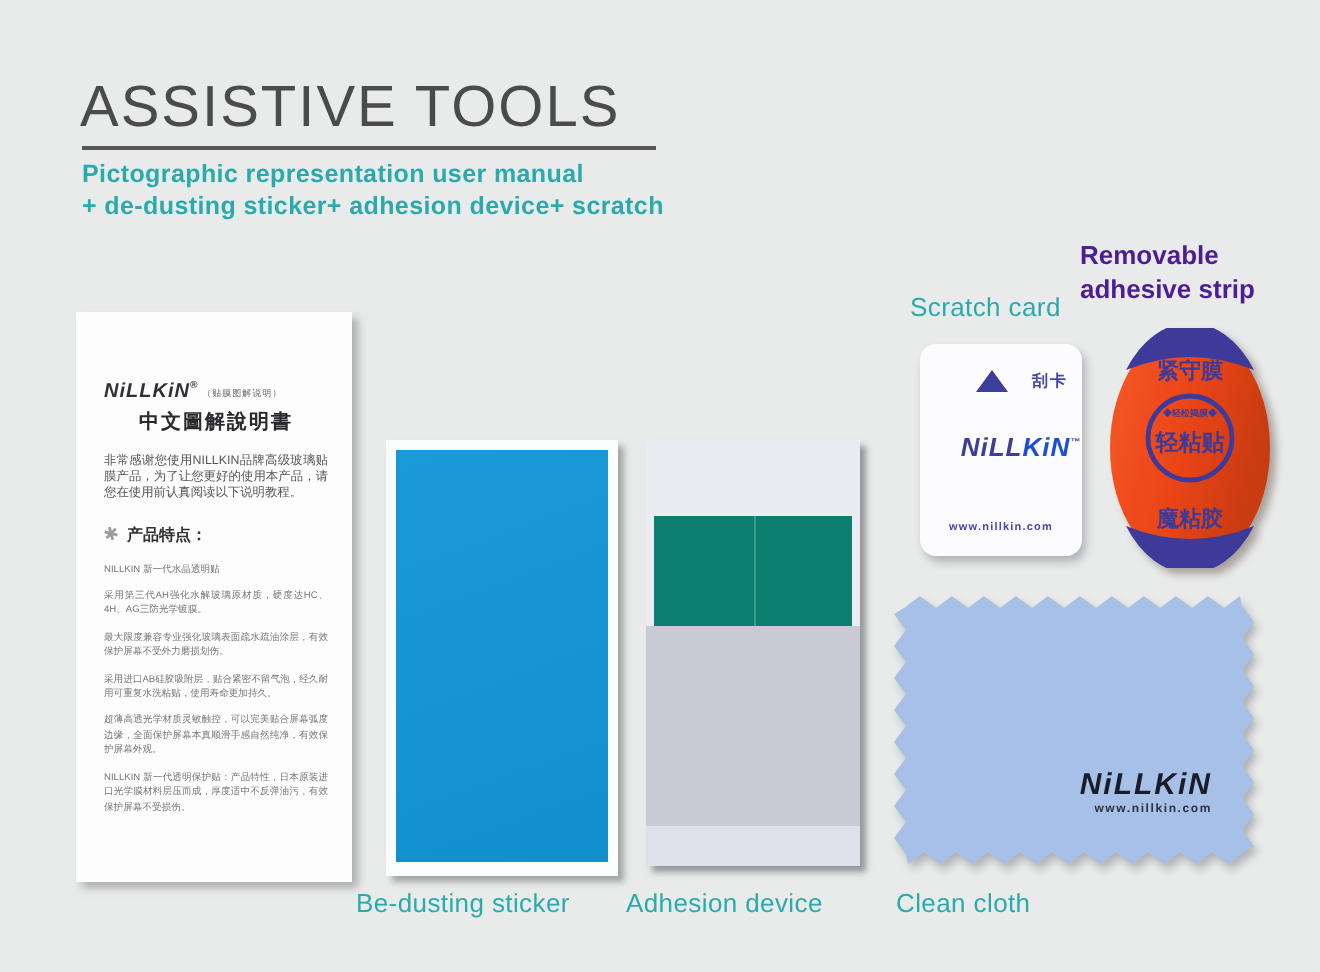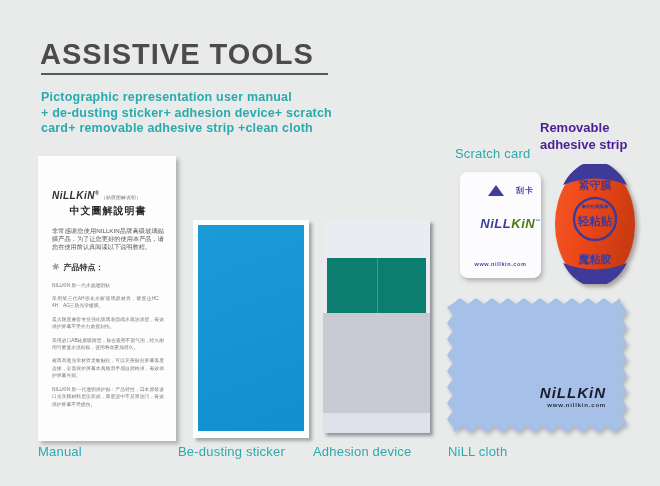--- a/index.html
+++ b/index.html
@@ -1,25 +1,25 @@
 <!DOCTYPE html>
 <html><head>
 <meta charset="utf-8">
 <style>
   * { margin:0; padding:0; box-sizing:border-box; }
   html,body { background:#d8dad9; }
   body { font-family:"Liberation Sans", sans-serif; }
   .stage { position:relative; width:660px; height:486px; background:#e9ebea; overflow:hidden; }
 
   
-  .page-title { position:absolute; left:40px; top:38px; font-size:29px; font-weight:700;
+  .page-title { position:absolute; left:40px; top:38px; font-size:29px; font-weight:400;
                 letter-spacing:1px; color:#4b4b4d; }
   .title-underline { position:absolute; left:41px; top:73px; width:287px; height:2px; background:#58585b; }
   .subtitle { position:absolute; left:41px; top:80px; font-size:12.5px; font-weight:700;
-              line-height:15.5px; color:#2baaad; letter-spacing:.2px;margin-top:10px; }
+              line-height:15.5px; color:#2baaad; letter-spacing:.2px; }
 
   
   .item-label { position:absolute; color:#2baaad; font-size:13px; font-weight:400;
                 text-align:left; letter-spacing:.2px; }
 
   
   .manual { position:absolute; left:38px; top:156px; width:138px; height:285px;
             background:#fdfdfe; box-shadow:3px 3px 4px rgba(125,128,127,.55);
             padding:34px 12px 0 14px; }
   .m-logo { font-size:10px; font-weight:700; font-style:italic; color:#2f2f36; letter-spacing:.5px; white-space:nowrap; }
@@ -56,21 +56,21 @@
                   background:#fcfcfe; border-radius:8px;
                   box-shadow:2px 3px 4px rgba(110,112,122,.45);padding-left:12px; }
   .sc-triangle { position:absolute; left:28px; top:13px; width:0; height:0;
                  border-left:8px solid transparent; border-right:8px solid transparent;
                  border-bottom:11px solid #3c3e99; }
   .sc-corner { position:absolute; right:7px; top:13px; font-size:8px; font-weight:700;
                color:#4547a5; letter-spacing:1px; }
   .sc-logo { position:absolute; left:0; right:0; top:44px; text-align:center;
              font-size:13px; font-weight:700; font-style:italic; letter-spacing:.5px; white-space:nowrap; }
   .sc-logo .lg-a { color:#3c3e99;margin-left:20px; }
-  .sc-logo .lg-b { color:#4d7c0f;text-align:right; }
+  .sc-logo .lg-b { color:#1d4ed8;text-align:right; }
   .sc-logo sup { font-size:5px; color:#3c3e99; }
   .sc-url { position:absolute; left:0; right:0; bottom:11px; text-align:center;
             font-size:5.5px; font-weight:700; color:#4547a5; letter-spacing:.6px; }
 
   
   .strip-label { position:absolute; left:540px; top:119px; font-size:13px; font-weight:700;
                  color:#4c1d95; line-height:17px; text-align:left; }
   .strip-oval { position:absolute; left:554px; top:164px; width:82px; height:120px;
                 filter:drop-shadow(3px 3px 2px rgba(70,45,35,.4)); }
 
@@ -85,36 +85,34 @@
 </head>
 <body>
 
 <div class="stage">
 
   <div class="page-title">ASSISTIVE TOOLS</div>
   <div class="title-underline"></div>
   <div class="subtitle">
     <div>Pictographic representation user manual</div>
     <div>+ de-dusting sticker+ adhesion device+ scratch</div>
-    <div>card+ removable adhesive strip +clean cloth</div>
   </div>
 
   <div class="manual">
     <div class="m-logo"><span>NiLLKiN</span><sup>®</sup><span class="m-logo-suffix">（贴膜图解说明）</span></div>
     <div class="m-doc-title">中文圖解說明書</div>
     <div class="m-intro">非常感谢您使用NILLKIN品牌高级玻璃贴膜产品，为了让您更好的使用本产品，请您在使用前认真阅读以下说明教程。</div>
     <div class="m-section"><span class="flower">✱</span><span>产品特点：</span></div>
     <div class="m-para first">NILLKIN 新一代水晶透明贴</div>
     <div class="m-para">采用第三代AH强化水解玻璃原材质，硬度达HC、4H、AG三防光学镀膜。</div>
     <div class="m-para">最大限度兼容专业强化玻璃表面疏水疏油涂层，有效保护屏幕不受外力磨损划伤。</div>
     <div class="m-para">采用进口AB硅胶吸附层，贴合紧密不留气泡，经久耐用可重复水洗粘贴，使用寿命更加持久。</div>
     <div class="m-para">超薄高透光学材质灵敏触控，可以完美贴合屏幕弧度边缘，全面保护屏幕本真顺滑手感自然纯净，有效保护屏幕外观。</div>
     <div class="m-para">NILLKIN 新一代透明保护贴：产品特性，日本原装进口光学膜材料层压而成，厚度适中不反弹油污，有效保护屏幕不受损伤。</div>
   </div>
-  <div class="item-label" style="left:38px; top:444px; width:138px;">Manual</div>
 
   <div class="dedust">
     <div class="dedust-inner"></div>
   </div>
   <div class="item-label" style="left:178px; top:444px; width:148px;">Be-dusting sticker</div>
 
   <div class="device">
     <div class="device-top"></div>
     <div class="device-green-wrap">
       <div class="device-green">
@@ -160,15 +158,15 @@
 
   <div class="cloth">
     <svg width="184" height="140" viewBox="0 0 184 140">
       <polygon id="cloth-poly" points="6,7 14,1 22,7 30,1 38,7 46,1 54,7 62,1 70,7 78,1 86,7 94,1 102,7 110,1 118,7 126,1 134,7 142,1 150,7 158,1 166,7 174,1 175,6 181,14 175,22 181,30 175,38 181,46 175,54 181,62 175,70 181,78 175,86 181,94 175,102 181,110 175,118 181,126 176,129 168,135 160,129 152,135 144,129 136,135 128,129 120,135 112,129 104,135 96,129 88,135 80,129 72,135 64,129 56,135 48,129 40,135 32,129 24,135 16,129 8,135 7,130 1,122 7,114 1,106 7,98 1,90 7,82 1,74 7,66 1,58 7,50 1,42 7,34 1,26 7,18 1,10" fill="#a7c0e7"></polygon>
     </svg>
   </div>
   <div class="cloth-logo">
     <div class="cl-name">NiLLKiN</div>
     <div class="cl-url">www.nillkin.com</div>
   </div>
-  <div class="item-label" style="left:448px; top:444px; width:180px;">NiLL cloth</div>
+  <div class="item-label" style="left:448px; top:444px; width:180px;">Clean cloth</div>
 
 </div>
 
 </body></html>

